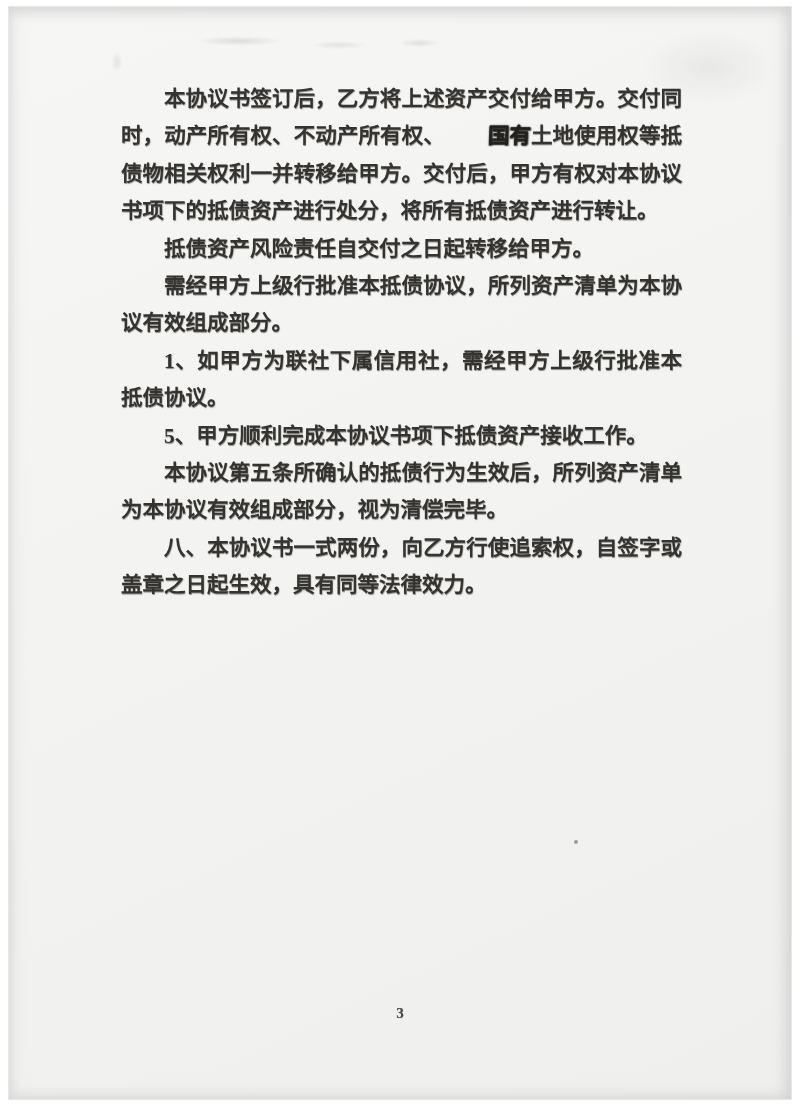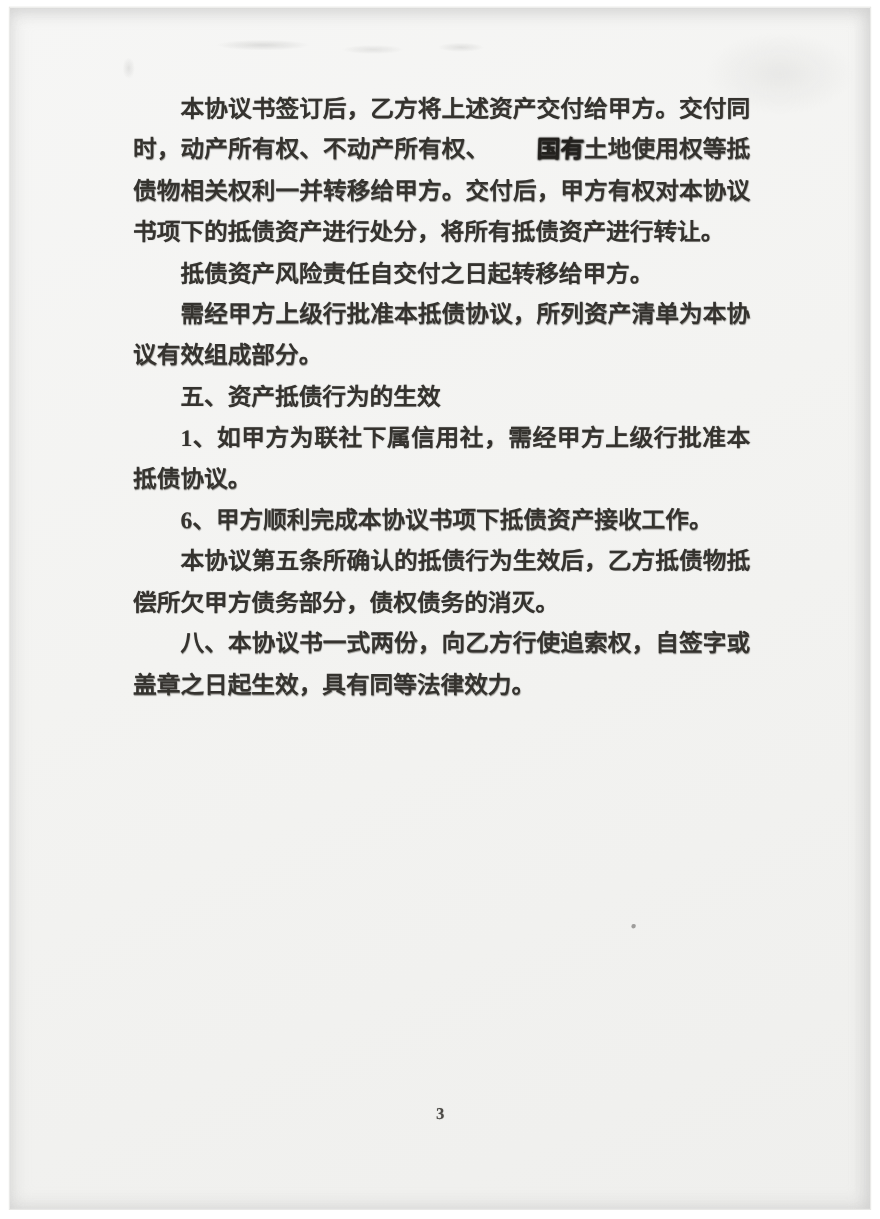--- a/index.html
+++ b/index.html
@@ -95,23 +95,22 @@
 </head>
 <body>
 
 <div class="scan-page">
   <div class="scan-artifacts"></div>
 
   <div class="doc-text">
       <p class="para"><span>本协议书签订后，乙方将上述资产交付给甲方。交付同时，动产所有权、不动产所有权、</span><span class="smudged">国有</span><span>土地使用权等抵债物相关权利一并转移给甲方。交付后，甲方有权对本协议书项下的抵债资产进行处分，将所有抵债资产进行转让。</span></p>
       <p class="para"><span>抵债资产风险责任自交付之日起转移给甲方。</span></p>
       <p class="para"><span>需经甲方上级行批准本抵债协议，所列资产清单为本协议有效组成部分。</span></p>
-      <p class="para"><span>五、资产抵债行为的生效</span></p>
       <p class="para"><span>1、如甲方为联社下属信用社，需经甲方上级行批准本抵债协议。</span></p>
-      <p class="para"><span>6、甲方顺利完成本协议书项下抵债资产接收工作。</span></p>
-      <p class="para"><span>本协议第五条所确认的抵债行为生效后，乙方抵债物抵偿所欠甲方债务部分，债权债务的消灭。</span></p>
+      <p class="para"><span>5、甲方顺利完成本协议书项下抵债资产接收工作。</span></p>
+      <p class="para"><span>本协议第五条所确认的抵债行为生效后，所列资产清单为本协议有效组成部分，视为清偿完毕。</span></p>
       <p class="para"><span>八、本协议书一式两份，向乙方行使追索权，自签字或盖章之日起生效，具有同等法律效力。</span></p>
     </div>
 
   <div class="stray-dot"></div>
 
   <div class="page-number">3</div>
 </div>
 
 </body></html>

